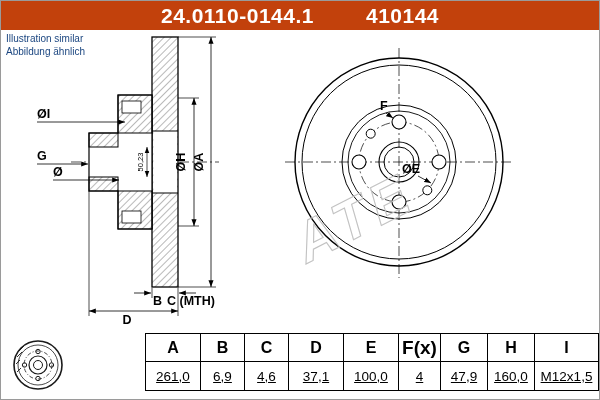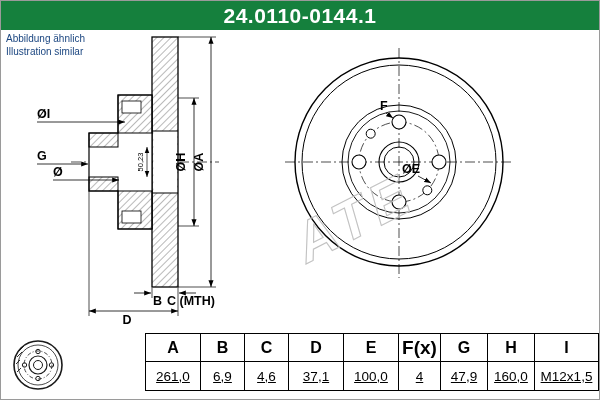--- a/index.html
+++ b/index.html
@@ -3,21 +3,21 @@
 <meta charset="utf-8">
 <style>
   html,body{margin:0;padding:0;background:#fff;}
   .page{
     position:relative;width:600px;height:400px;overflow:hidden;
     background:#fff;font-family:"Liberation Sans",sans-serif;
     border:1px solid #9a9a9a;box-sizing:border-box;
   }
   .topbar{
     position:absolute;top:0;left:0;width:100%;height:29px;
-    background:#15803d;display:flex;align-items:center;justify-content:center;
+    background:#c2410c;display:flex;align-items:center;justify-content:center;
     gap:52px;color:#fff;font-weight:bold;font-size:21px;letter-spacing:.5px;
   }
   .notice{
     position:absolute;top:32px;left:5px;font-size:10px;line-height:12.5px;
     color:#1b4680;
   }
   .drawing{position:absolute;top:29px;left:0;}
   svg text{font-family:"Liberation Sans",sans-serif;fill:#000;}
   .lbl{font-size:12.5px;font-weight:bold;}
   .sm{font-size:7.5px;font-weight:normal;}
@@ -35,25 +35,26 @@
   .dimtable td{height:28px;font-size:13.5px;font-weight:normal;text-decoration:underline;}
   .mini-icon{position:absolute;top:336px;left:9px;}
 </style>
 </head>
 <body>
 
 <div class="page">
 
   <div class="topbar">
     <span>24.0110-0144.1</span>
+    <span>410144</span>
   </div>
 
   <div class="notice">
+    <div>Illustration similar</div>
     <div>Abbildung ähnlich</div>
-    <div>Illustration similar</div>
   </div>
 
   <svg class="drawing" width="600" height="300" viewBox="0 0 600 300">
     <defs>
       <pattern id="hatch" width="5" height="5" patternUnits="userSpaceOnUse" patternTransform="rotate(45)">
         <line x1="0" y1="0" x2="0" y2="5" stroke="#000" stroke-width="0.55"></line>
       </pattern>
       <marker id="arr" markerWidth="9" markerHeight="8" refX="8.5" refY="4" orient="auto-start-reverse">
         <path d="M0,0.8 L8.5,4 L0,7.2 Z" fill="#000"></path>
       </marker>

